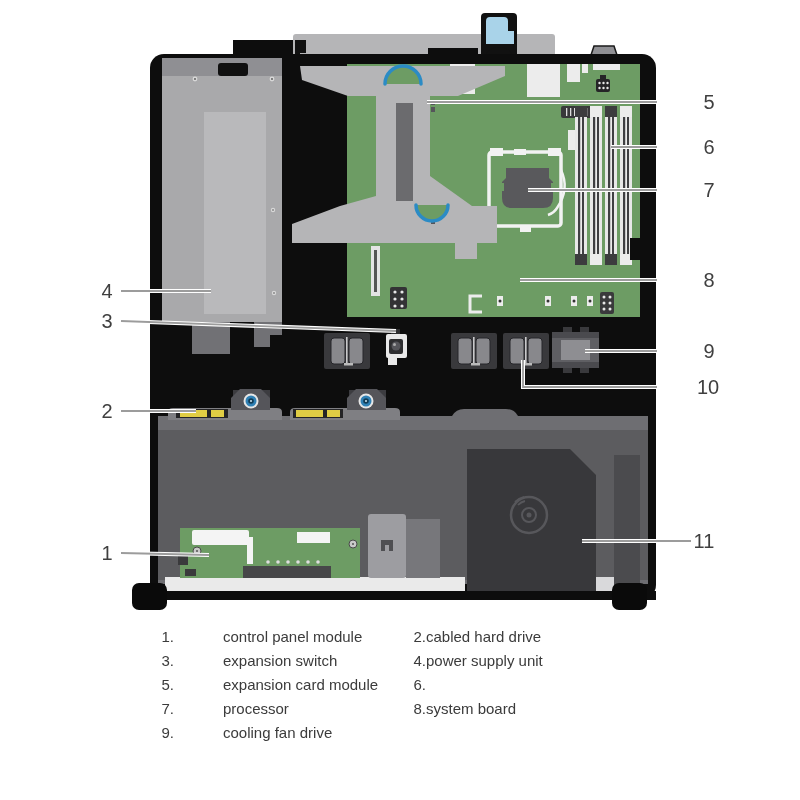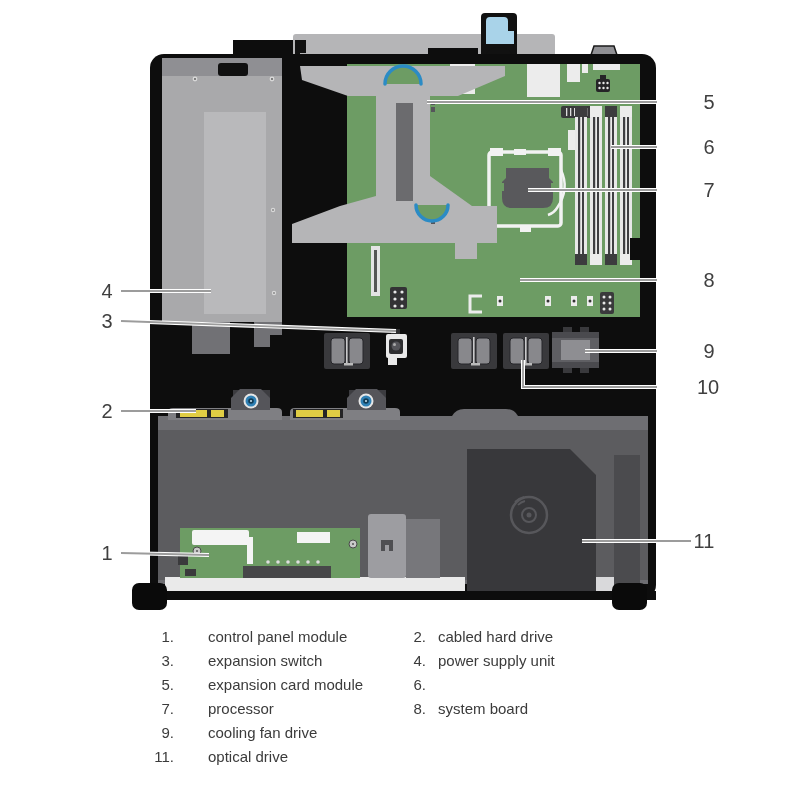--- a/index.html
+++ b/index.html
@@ -6,22 +6,22 @@
   .stage{position:relative;width:800px;height:800px;background:#ffffff;overflow:hidden;
          font-family:"Liberation Sans",sans-serif;}
   svg{position:absolute;left:0;top:0;}
   svg text{font-family:"Liberation Sans",sans-serif;font-size:20px;}
   .legend{position:absolute;left:0;top:0;width:800px;color:#3b3b3b;font-size:15px;}
   .legend-col{position:absolute;top:624px;}
   .legend-col1{left:148px;width:250px;}
   .legend-col2{left:400px;width:330px;}
   .legend-row{display:flex;height:24px;align-items:center;}
   .leg-num{width:26px;text-align:right;flex:none;}
-  .legend-col1 .leg-label{margin-left:34px;}
-  .legend-col2 .leg-label{margin-left:12px;}
+  .legend-col1 .leg-label{margin-left:49px;}
+  .legend-col2 .leg-label{margin-left:0;}
 </style>
 </head>
 <body>
 
 <div class="stage">
 
 <svg width="800" height="800" viewBox="0 0 800 800">
 
   <rect x="233" y="40" width="64" height="18" fill="#0d0d0d"></rect>
   <rect x="293" y="34" width="262" height="26" rx="3" fill="#b5b5b7"></rect>
@@ -368,24 +368,20 @@
         <span class="leg-label">expansion card module</span>
       </div>
       <div class="legend-row">
         <span class="leg-num">7.</span>
         <span class="leg-label">processor</span>
       </div>
       <div class="legend-row">
         <span class="leg-num">9.</span>
         <span class="leg-label">cooling fan drive</span>
       </div>
-      <div class="legend-row">
-        <span class="leg-num">11.</span>
-        <span class="leg-label">optical drive</span>
-      </div>
     </div>
     <div class="legend-col legend-col2">
       <div class="legend-row">
         <span class="leg-num">2.</span>
         <span class="leg-label">cabled hard drive</span>
       </div>
       <div class="legend-row">
         <span class="leg-num">4.</span>
         <span class="leg-label">power supply unit</span>
       </div>

